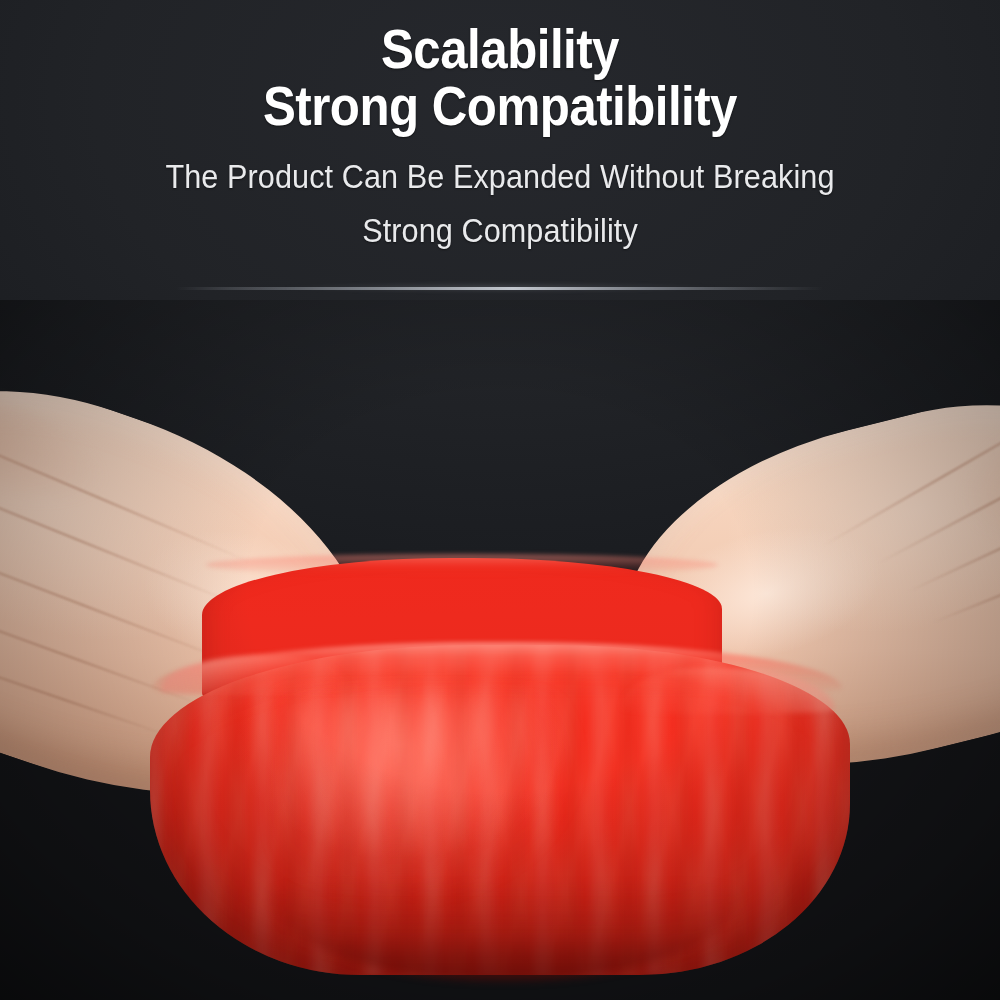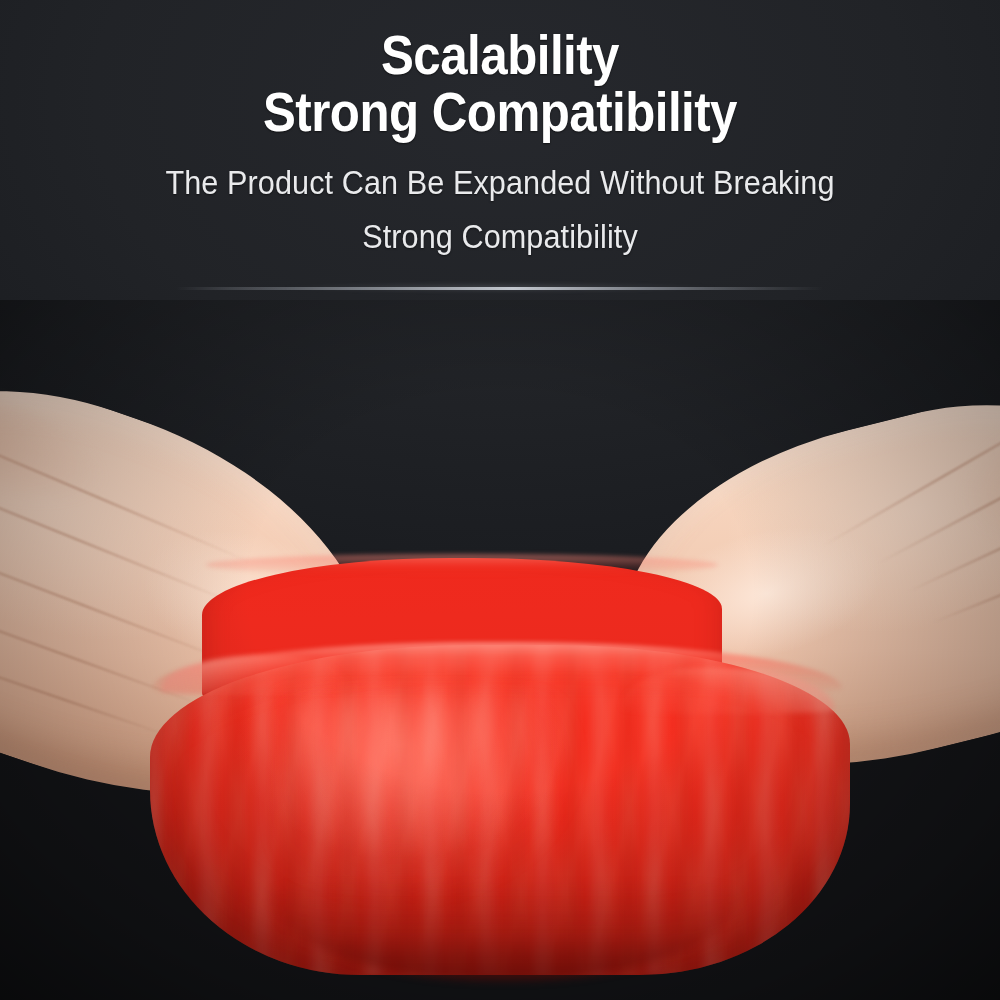--- a/index.html
+++ b/index.html
@@ -13,21 +13,21 @@
     position:relative;
     width:1000px; height:1000px;
     overflow:hidden;
     background:
       radial-gradient(ellipse 900px 620px at 50% 10%, #26282d 0%, #212327 45%, #1a1c20 78%, #141518 100%),
       #1a1c20;
   }
 
   
   .text-block {
-    position:absolute; top:14px; left:0;
+    position:absolute; top:8px; left:0;
     width:1000px; height:300px;
     text-align:center;
     z-index:30;
   }
 
   .headline {
     color:#ffffff;
     font-weight:bold;
     font-size:56px;
     line-height:57px;

